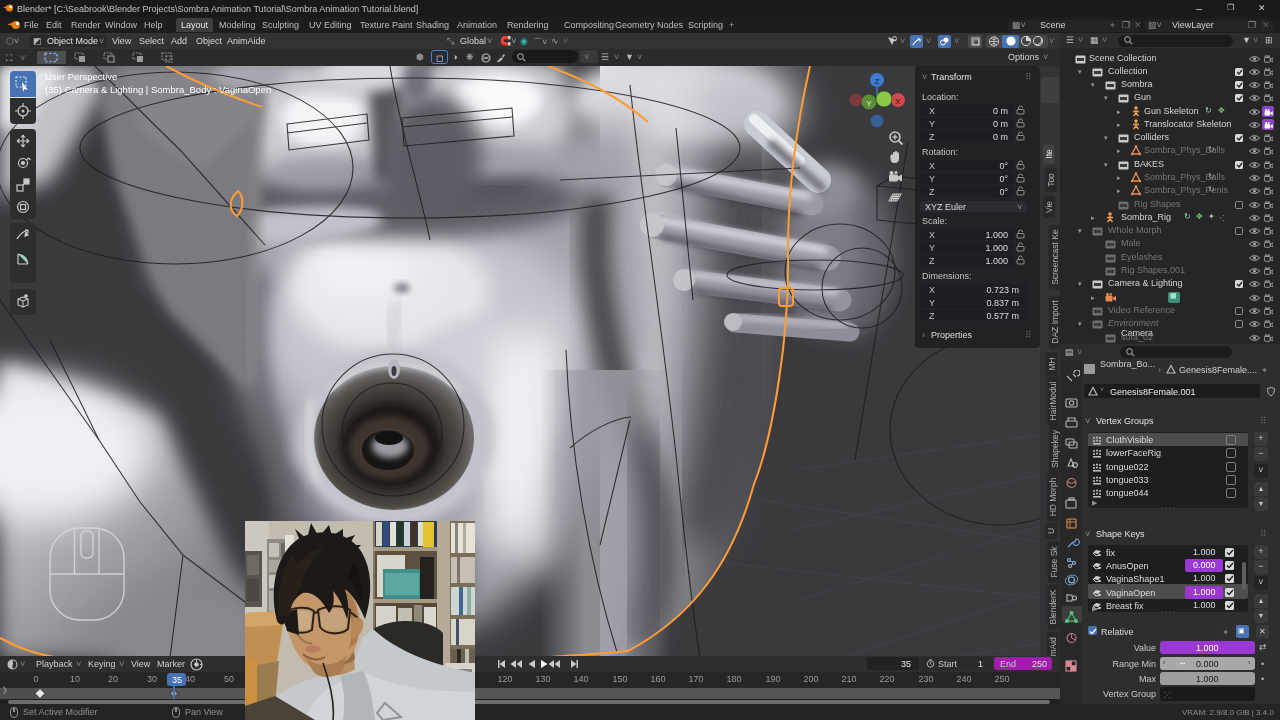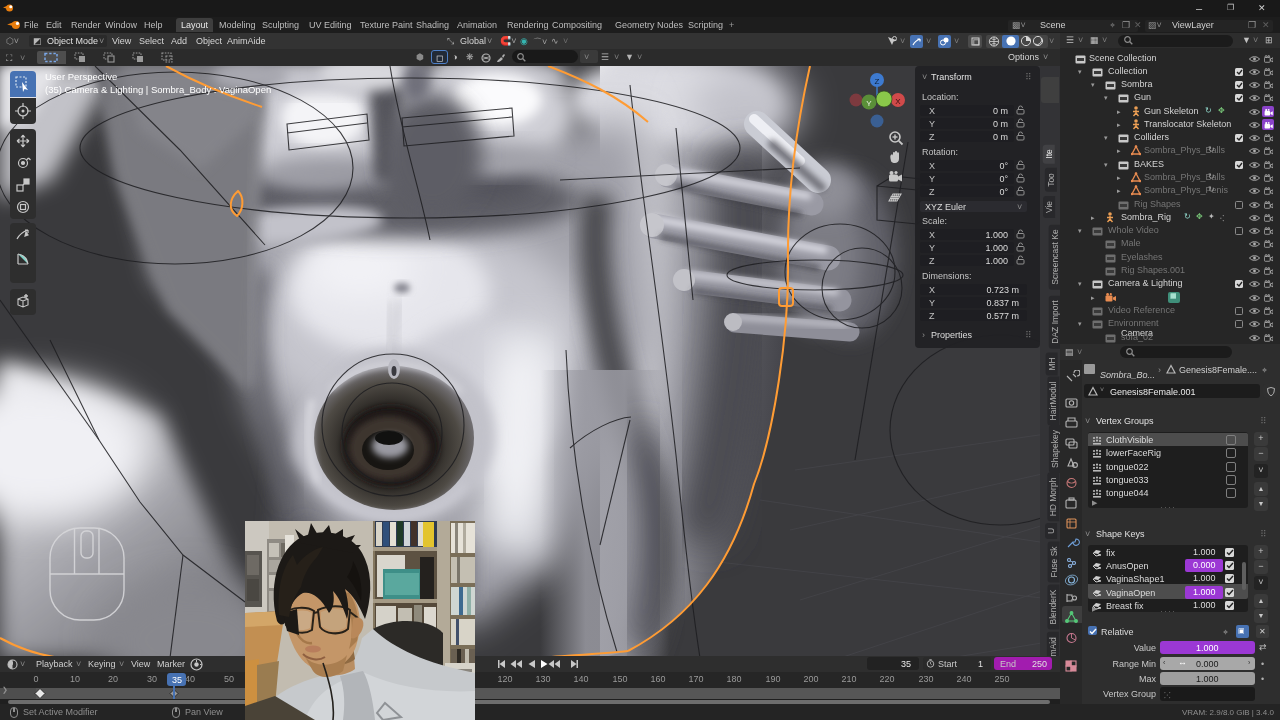--- a/index.html
+++ b/index.html
@@ -32,20 +32,21 @@
 </style></head>
 <body>
 <div id="app">
 
   <div id="titlebar" class="abs">
     <svg class="abs" style="left:3px;top:3px;width:11px;height:10px;" viewBox="0 0 22 18">
         <circle cx="13" cy="9" r="7" fill="#e87d0d"></circle>
         <circle cx="15.5" cy="6.5" r="3" fill="#fff"></circle>
         <path d="M0 8 L10 4 L13 12 Z" fill="#e87d0d"></path>
       </svg>
+    <span class="abs" style="left:17px;top:4px;">Blender* [C:\Seabrook\Blender Projects\Sombra Animation Tutorial\Sombra Animation Tutorial.blend]</span>
     <span class="abs" style="left:1196px;top:2px;color:#cfcfcf;font-size:11px;">–</span>
     <span class="abs" style="left:1227px;top:3px;color:#cfcfcf;font-size:8px;">❐</span>
     <span class="abs" style="left:1258px;top:3px;color:#cfcfcf;font-size:9px;">✕</span>
   </div>
 
   <div id="menubar" class="abs">
     <svg class="abs" style="left:7px;top:3px;width:14px;height:10px;" viewBox="0 0 22 16">
         <circle cx="14" cy="8" r="6.5" fill="#e87d0d"></circle>
         <circle cx="16.5" cy="5.5" r="2.6" fill="#fff"></circle>
         <path d="M0 7 L10 3.5 L12.5 10.5 Z" fill="#e87d0d"></path>
@@ -56,21 +57,21 @@
     <span style="left:105px;">Window</span>
     <span style="left:144px;">Help</span>
     <span style="left:176px;top:1px;background:#3e3e3e;color:#e8e8e8;padding:2px 5px;border-radius:3px 3px 0 0;">Layout</span>
     <span style="left:219px;">Modeling</span>
     <span style="left:262px;">Sculpting</span>
     <span style="left:309px;">UV Editing</span>
     <span style="left:360px;">Texture Paint</span>
     <span style="left:416px;">Shading</span>
     <span style="left:457px;">Animation</span>
     <span style="left:507px;">Rendering</span>
-    <span style="left:552px;">Compositing</span>
+    <span style="left:564px;">Compositing</span>
     <span style="left:615px;">Geometry Nodes</span>
     <span style="left:688px;">Scripting</span>
     <span style="left:729px;color:#9a9a9a;">+</span>
 
     <span class="abs" style="left:1008px;top:2.5px;width:130px;height:12px;background:#242424;border-radius:2px;"></span>
       <span class="abs" style="left:1145px;top:2.5px;width:128px;height:12px;background:#242424;border-radius:2px;"></span>
       <span style="left:1012px;color:#8f8f8f;">▩˅</span>
     <span style="left:1040px;color:#d0d0d0;">Scene</span>
     <span style="left:1110px;color:#7f7f7f;">⌖</span>
     <span style="left:1122px;color:#9a9a9a;">❐</span>
@@ -897,21 +898,21 @@
             <circle cx="2.6" cy="1.5" r="1.2" fill="none" stroke="#b0b0b0"></circle>
             <circle cx="5.8" cy="1.2" r="1" fill="none" stroke="#b0b0b0"></circle>
           </svg>
         </div>
       <div class="orow" style="top:191px;">
           <span class="oarr" style="left:18px;top:3px;">▾</span>
           <svg class="abs" style="left:32px;top:2px;" width="11" height="10" viewBox="0 0 11 10">
             <rect x="0.5" y="1.5" width="10" height="8" rx="1" fill="#6e6e6e"></rect>
             <rect x="2" y="4" width="7" height="3" fill="#3a3a3a"></rect>
           </svg>
-          <span class="gr" style="left:48px;color:#757575;">Whole Video</span>
+          <span class="gr" style="left:48px;color:#757575;">Whole Morph</span>
           <span class="abs" style="left:175px;top:2.5px;width:8px;height:8px;border:1px solid #8a8a8a;border-radius:1.5px;box-sizing:border-box;"></span>
           <svg class="abs" style="left:189px;top:3px;" width="11" height="8" viewBox="0 0 11 8">
             <path d="M0.5 4 C2.5 1 8.5 1 10.5 4 C8.5 7 2.5 7 0.5 4 Z" fill="none" stroke="#b0b0b0" stroke-width="1"></path>
             <circle cx="5.5" cy="4" r="1.4" fill="#b0b0b0"></circle>
           </svg>
           <svg class="abs" style="left:204px;top:3px;" width="9" height="8" viewBox="0 0 11 9">
             <rect x="0.5" y="2.5" width="7" height="6" rx="1" fill="none" stroke="#b0b0b0"></rect>
             <path d="M8 4.5 L11 3 L11 8 L8 6.5 Z" fill="none" stroke="#b0b0b0"></path>
             <circle cx="2.6" cy="1.5" r="1.2" fill="none" stroke="#b0b0b0"></circle>
             <circle cx="5.8" cy="1.2" r="1" fill="none" stroke="#b0b0b0"></circle>
@@ -1029,21 +1030,21 @@
             <circle cx="2.6" cy="1.5" r="1.2" fill="none" stroke="#b0b0b0"></circle>
             <circle cx="5.8" cy="1.2" r="1" fill="none" stroke="#b0b0b0"></circle>
           </svg>
         </div>
       <div class="orow" style="top:284px;">
           <span class="oarr" style="left:18px;top:3px;">▾</span>
           <svg class="abs" style="left:32px;top:2px;" width="11" height="10" viewBox="0 0 11 10">
             <rect x="0.5" y="1.5" width="10" height="8" rx="1" fill="#6e6e6e"></rect>
             <rect x="2" y="4" width="7" height="3" fill="#3a3a3a"></rect>
           </svg>
-          <span class="gr" style="left:48px;color:#757575;">Environment</span>
+          <span class="gr" style="left:48px;color:#757575;font-style:italic;">Environment</span>
           <span class="abs" style="left:175px;top:2.5px;width:8px;height:8px;border:1px solid #8a8a8a;border-radius:1.5px;box-sizing:border-box;"></span>
           <svg class="abs" style="left:189px;top:3px;" width="11" height="8" viewBox="0 0 11 8">
             <path d="M0.5 4 C2.5 1 8.5 1 10.5 4 C8.5 7 2.5 7 0.5 4 Z" fill="none" stroke="#b0b0b0" stroke-width="1"></path>
             <circle cx="5.5" cy="4" r="1.4" fill="#b0b0b0"></circle>
           </svg>
           <svg class="abs" style="left:204px;top:3px;" width="9" height="8" viewBox="0 0 11 9">
             <rect x="0.5" y="2.5" width="7" height="6" rx="1" fill="none" stroke="#b0b0b0"></rect>
             <path d="M8 4.5 L11 3 L11 8 L8 6.5 Z" fill="none" stroke="#b0b0b0"></path>
             <circle cx="2.6" cy="1.5" r="1.2" fill="none" stroke="#b0b0b0"></circle>
             <circle cx="5.8" cy="1.2" r="1" fill="none" stroke="#b0b0b0"></circle>
@@ -1144,21 +1145,21 @@
           <g transform="translate(0,288)" stroke="#d88a9a">
               <rect x="3" y="3" width="5" height="5" fill="#d88a9a"></rect>
               <rect x="8" y="8" width="5" height="5" fill="#d88a9a"></rect>
               <rect x="8" y="3" width="5" height="5"></rect>
               <rect x="3" y="8" width="5" height="5"></rect>
             </g>
         </g>
       </svg>
 
       <span class="abs" style="left:24px;top:20px;width:11px;height:10px;background:#9a9a9a;border-radius:1px;"></span>
-      <span class="abs" style="left:40px;top:26px;color:#cfcfcf;font-style:italic;">Sombra_Bo...</span>
+      <span class="abs" style="left:40px;top:15px;color:#cfcfcf;">Sombra_Bo...</span>
       <span class="abs" style="left:98px;top:21px;color:#8f8f8f;">›</span>
       <svg class="abs" style="left:106px;top:20px;" width="10" height="11" viewBox="0 0 10 11">
           <path d="M5 1.5 L9 9 L1 9 Z" fill="none" stroke="#b8b8b8" stroke-width="1.2"></path>
         </svg>
       <span class="abs" style="left:119px;top:21px;color:#cfcfcf;">Genesis8Female....</span>
       <span class="abs" style="left:202px;top:21px;color:#9a9a9a;">⌖</span>
 
       <div class="abs" style="left:24px;top:40px;width:176px;height:14px;background:#1c1c1c;border-radius:3px;">
         <svg class="abs" style="left:4px;top:2px;" width="10" height="11" viewBox="0 0 10 11">
             <path d="M5 1.5 L9 9 L1 9 Z" fill="none" stroke="#b8b8b8" stroke-width="1.2"></path>

